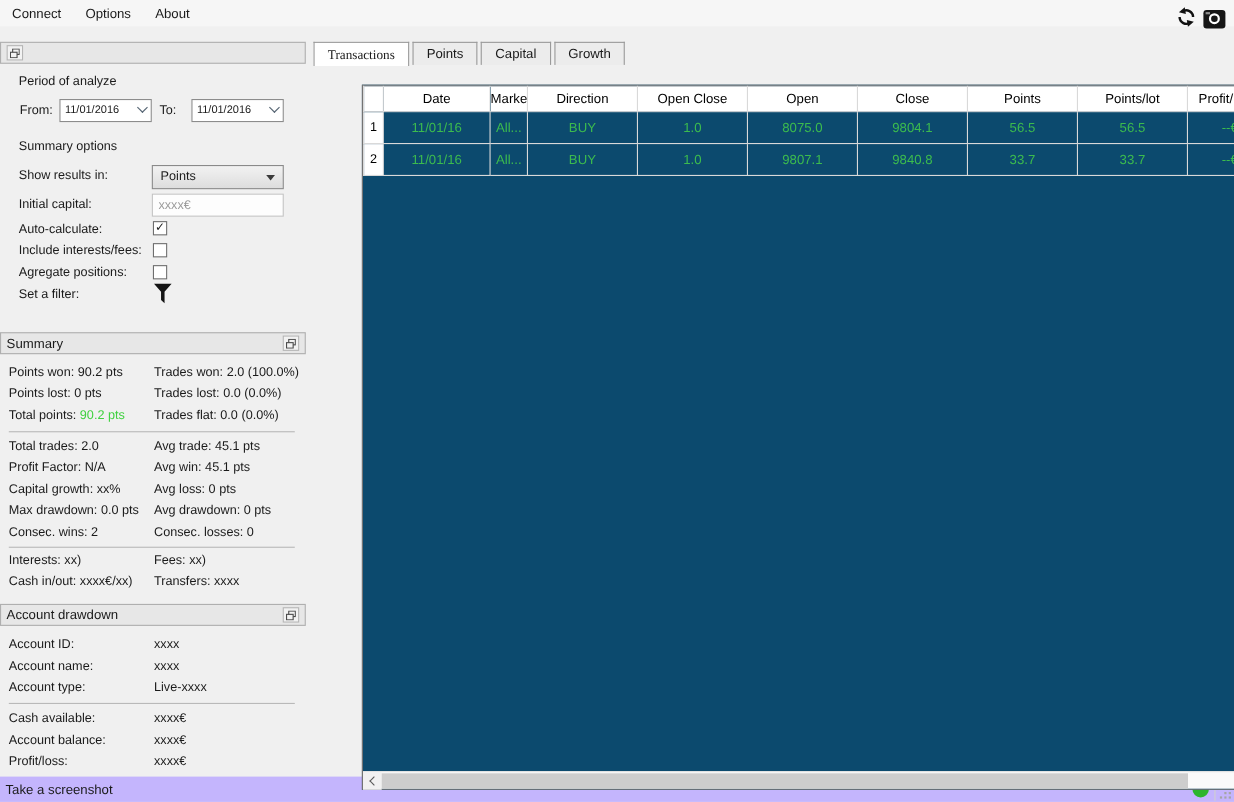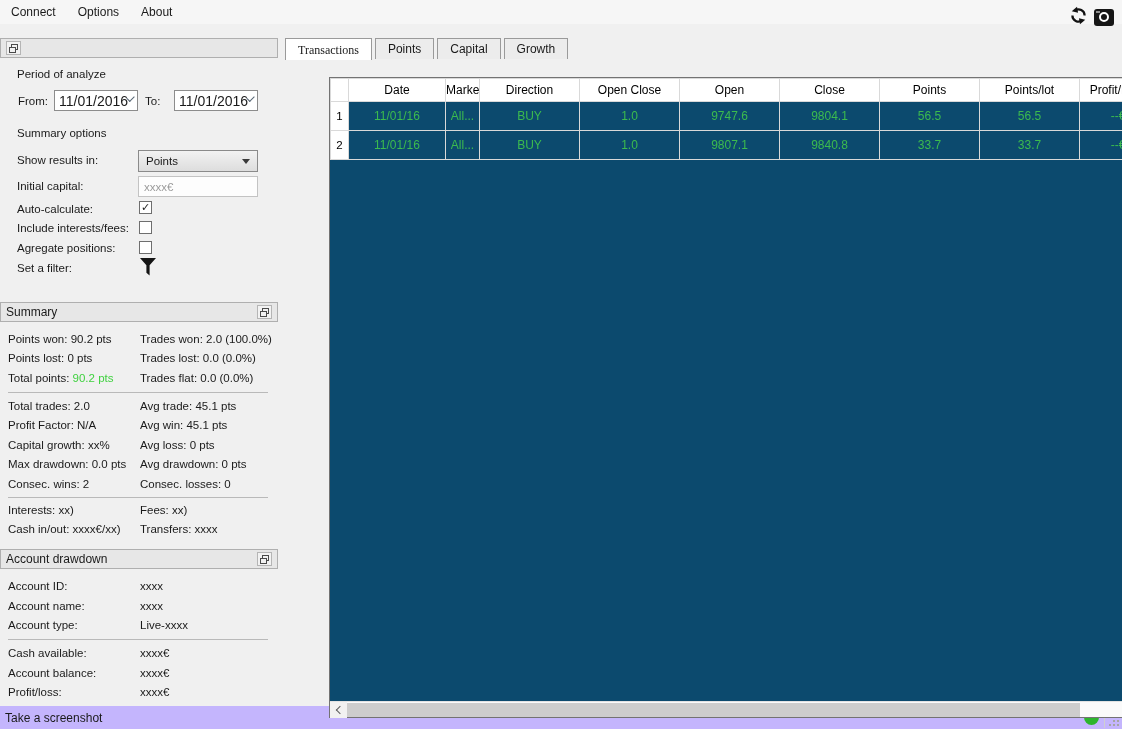--- a/index.html
+++ b/index.html
@@ -12,21 +12,21 @@
   .menu-item { padding:4px 11px; cursor:default; }
   .top-icons { position:absolute; right:8px; top:6px; display:flex; gap:6px; align-items:center; }
 
   
   .panel-header { position:absolute; left:0; width:278px; height:20px; background:#e7e7e7; border:1px solid #afafaf; display:flex; align-items:center; padding:0 5px; }
   .panel-header .title { flex:1; font-size:12px; }
   .float-btn { width:15px; height:14px; background:#f2f2f2; border:1px solid #b5b5b5; display:flex; align-items:center; justify-content:center; padding:0; }
   .lbl { position:absolute; white-space:nowrap; font-size:11.5px; }
   .hr { position:absolute; left:8px; width:260px; height:1px; background:#b9b9b9; }
 
-  .combo-white { position:absolute; height:21px; background:#fff; border:1px solid #8c8c8c; display:flex; align-items:center; padding:0 4px; font-size:14px; }
+  .combo-white { position:absolute; height:21px; background:#fff; border:1px solid #8c8c8c; display:flex; align-items:center; padding:0 4px; font-size:10px; }
   .combo-white .chev { margin-left:auto; width:7px; height:7px; border-right:1.6px solid #566573; border-bottom:1.6px solid #566573; transform:rotate(45deg) translate(-2px,-2px); }
   .combo-gray { position:absolute; height:22px; background:linear-gradient(#f2f2f2,#dddddd); border:1px solid #8a8a8a; display:flex; align-items:center; padding:0 7px; font-size:11.5px; }
   .combo-gray .arrow { margin-left:auto; width:0; height:0; border-left:4px solid transparent; border-right:4px solid transparent; border-top:5px solid #3a3a3a; }
   .txt-input { position:absolute; height:21px; background:#fdfdfd; border:1px solid #c3c3c3; padding:0 5px; font-size:11.5px; font-family:inherit; color:#333; width:120px; }
   .txt-input::placeholder { color:#9b9b9b; }
   .cbx { position:absolute; width:13px; height:13px; background:#fff; border:1px solid #6e6e6e; font-size:11px; line-height:11px; text-align:center; color:#222; }
 
   
   .stat-col { position:absolute; font-size:11.5px; line-height:19.4px; white-space:nowrap; }
   .green { color:var(--summary-green); }
@@ -253,21 +253,21 @@
         <th>Points</th>
         <th>Points/lot</th>
         <th>Profit/Loss</th>
       </tr>
       <tr>
         <td class="gutter">1</td>
         <td>11/01/16</td>
         <td>All...</td>
         <td>BUY</td>
         <td>1.0</td>
-        <td>9747.6</td>
+        <td>8075.0</td>
         <td>9804.1</td>
         <td>56.5</td>
         <td>56.5</td>
         <td>--€</td>
       </tr>
       <tr>
         <td class="gutter">2</td>
         <td>11/01/16</td>
         <td>All...</td>
         <td>BUY</td>

